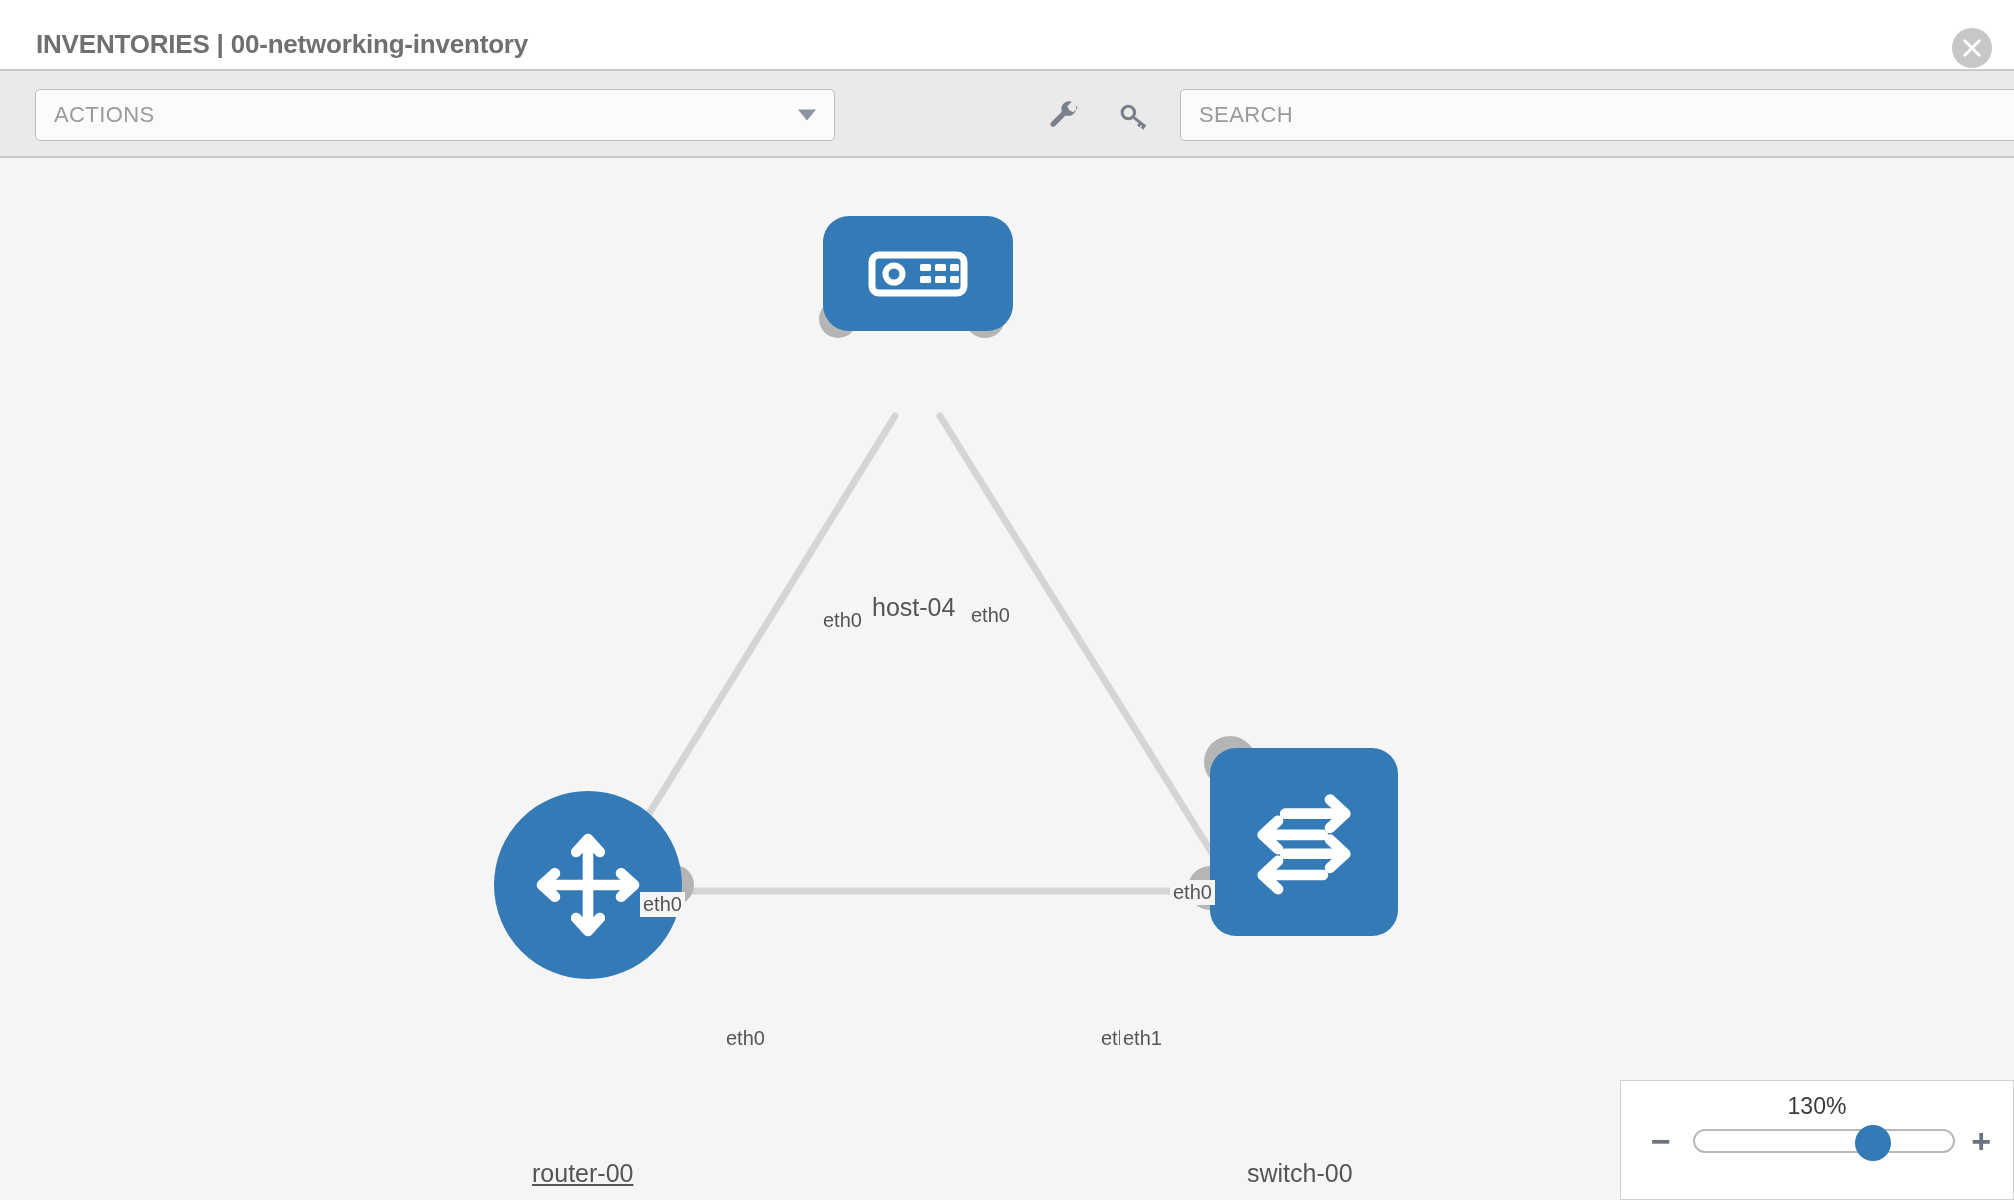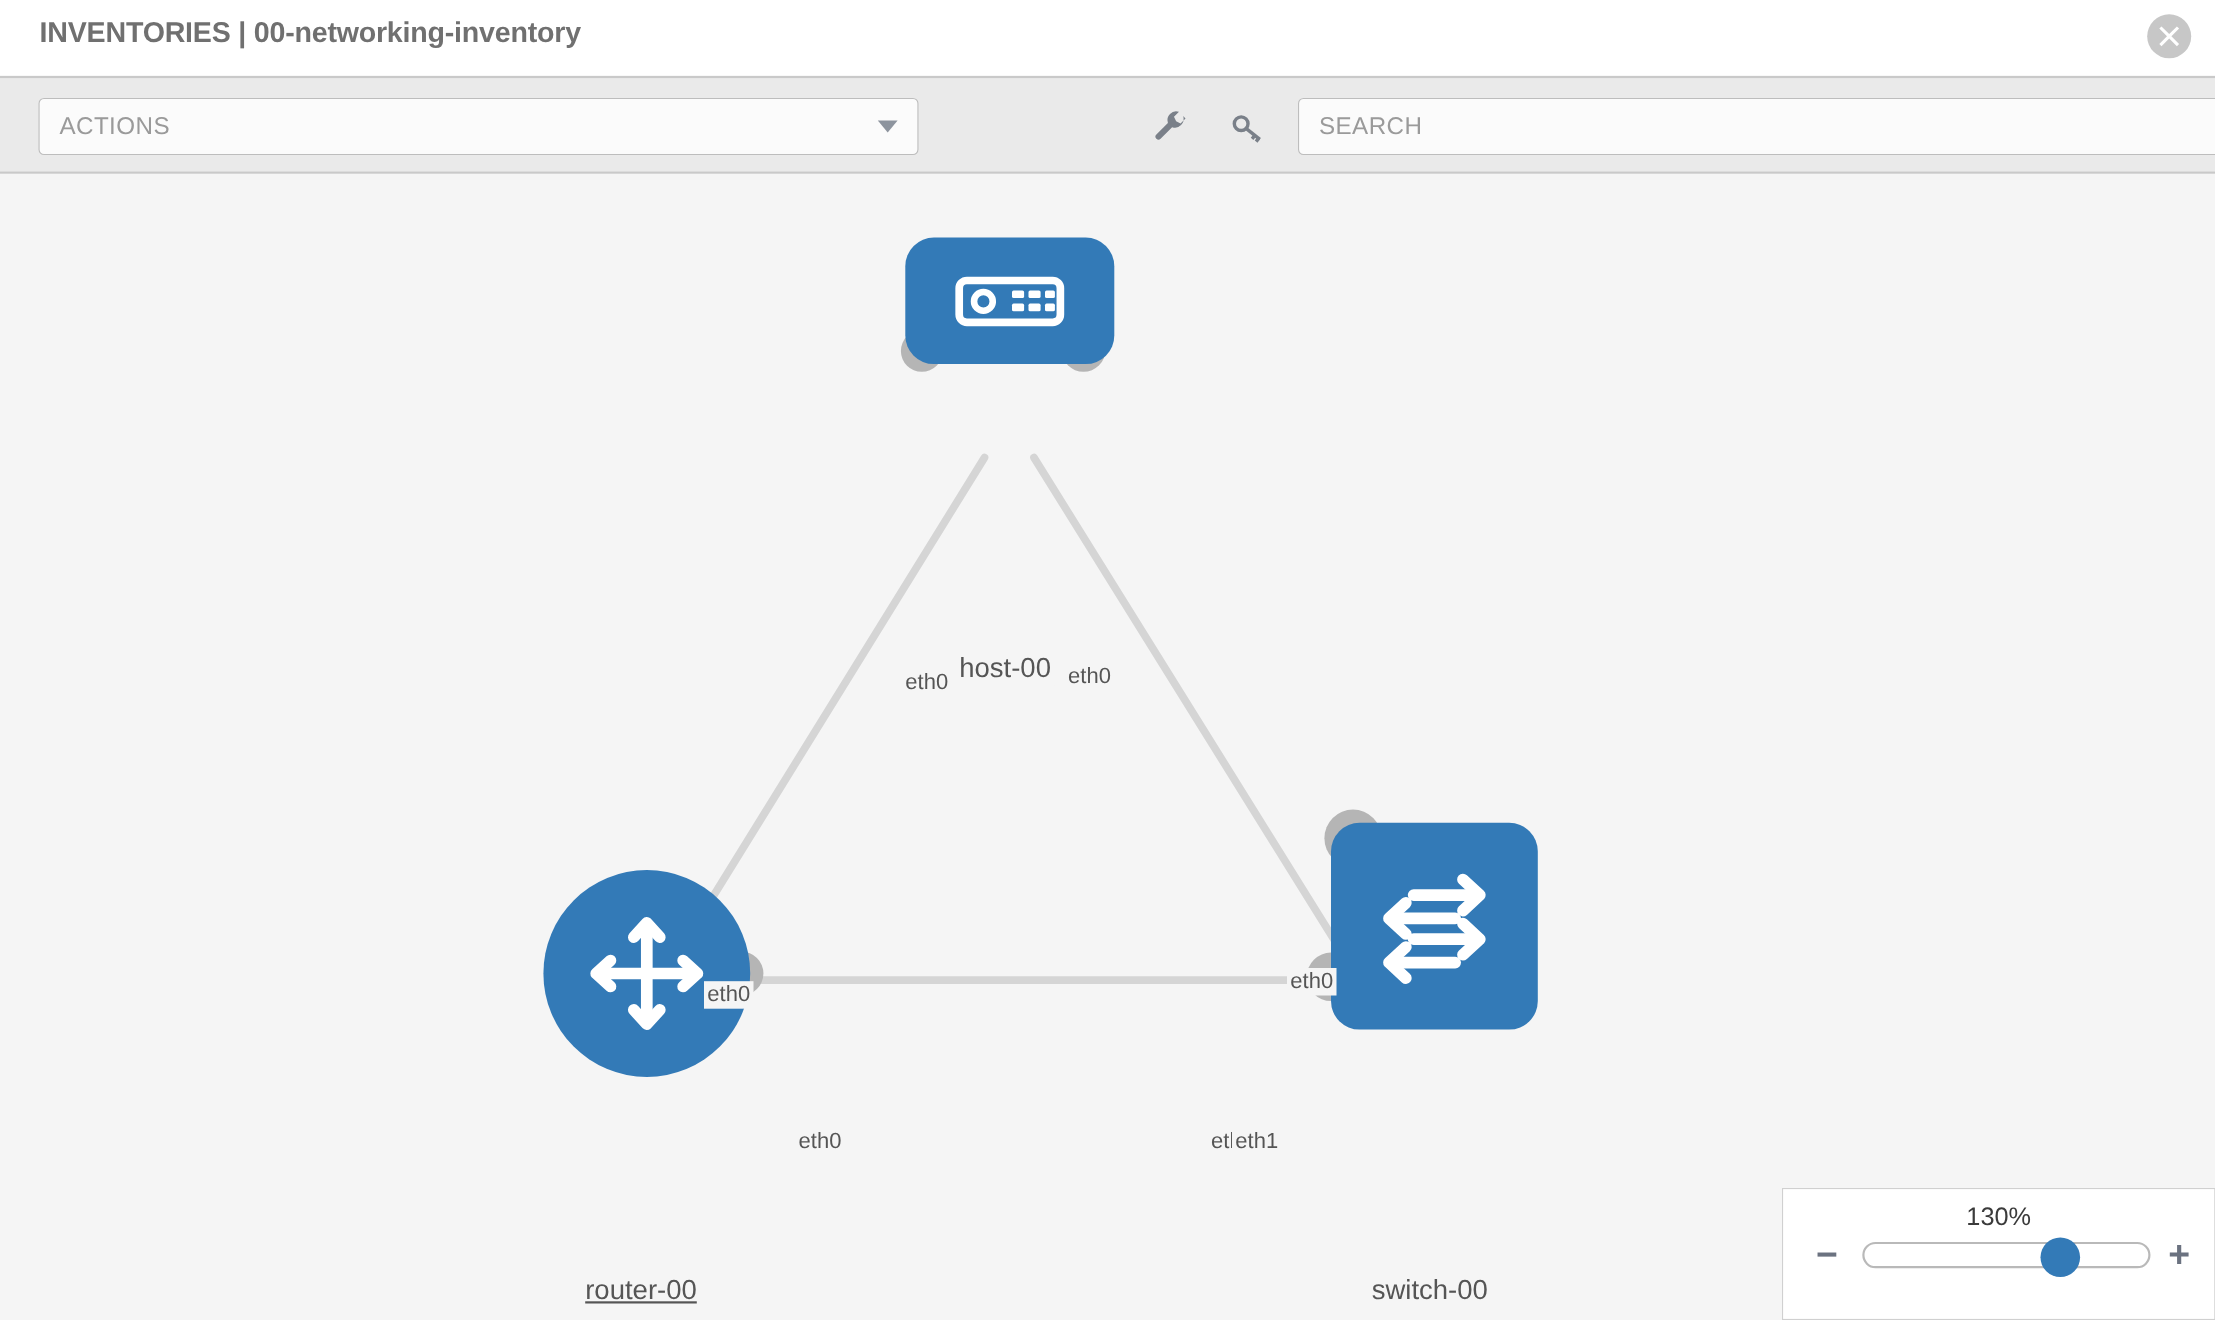--- a/index.html
+++ b/index.html
@@ -6,21 +6,21 @@
   html, body {
     width: 2014px; height: 1200px;
     font-family: "Liberation Sans", sans-serif;
     background: #ffffff;
     overflow: hidden;
   }
   #app { position: relative; width: 2014px; height: 1200px; }
 
   
   #header {
-    position: absolute; left: 0; top: 0; width: 2014px; height: 69px;
+    position: absolute; left: 0; top: 15px; width: 2014px; height: 69px;
     background: #ffffff;
   }
   #page-title {
     position: absolute; left: 36px; top: 14px;
     font-size: 26px; font-weight: bold; color: #707070;
     letter-spacing: -0.2px; white-space: nowrap;
   }
   #close-btn {
     position: absolute; right: 22px; top: 13px;
     width: 40px; height: 40px; border-radius: 50%;
@@ -186,21 +186,21 @@
             <rect x="52" y="17" width="11" height="7" rx="1.5"></rect>
             <rect x="67" y="17" width="11" height="7" rx="1.5"></rect>
             <rect x="82" y="17" width="9" height="7" rx="1.5"></rect>
             <rect x="52" y="29" width="11" height="7" rx="1.5"></rect>
             <rect x="67" y="29" width="11" height="7" rx="1.5"></rect>
             <rect x="82" y="29" width="9" height="7" rx="1.5"></rect>
           </g>
         </svg>
       </div>
     </div>
-    <div class="node-label" style="left:868px; top:434px;">host-00</div>
+    <div class="node-label" style="left:868px; top:434px;">host-04</div>
     <div class="edge-label" style="left:820px; top:450px;">eth0</div>
     <div class="edge-label" style="left:968px; top:445px;">eth0</div>
 
     <div class="node" id="node-router" style="left:494px; top:633px; width:188px; height:188px;">
       <div class="nub" style="left:160px; top:74px; width:40px; height:40px;"></div>
       <div class="node-shape shape-circle" style="width:188px; height:188px;">
         <svg width="118" height="118" viewBox="0 0 100 100">
           <g fill="none" stroke="#ffffff" stroke-width="9" stroke-linecap="round" stroke-linejoin="round">
             <path d="M50 46 V12"></path>
               <path d="M40 22 L50 11 L60 22"></path>

